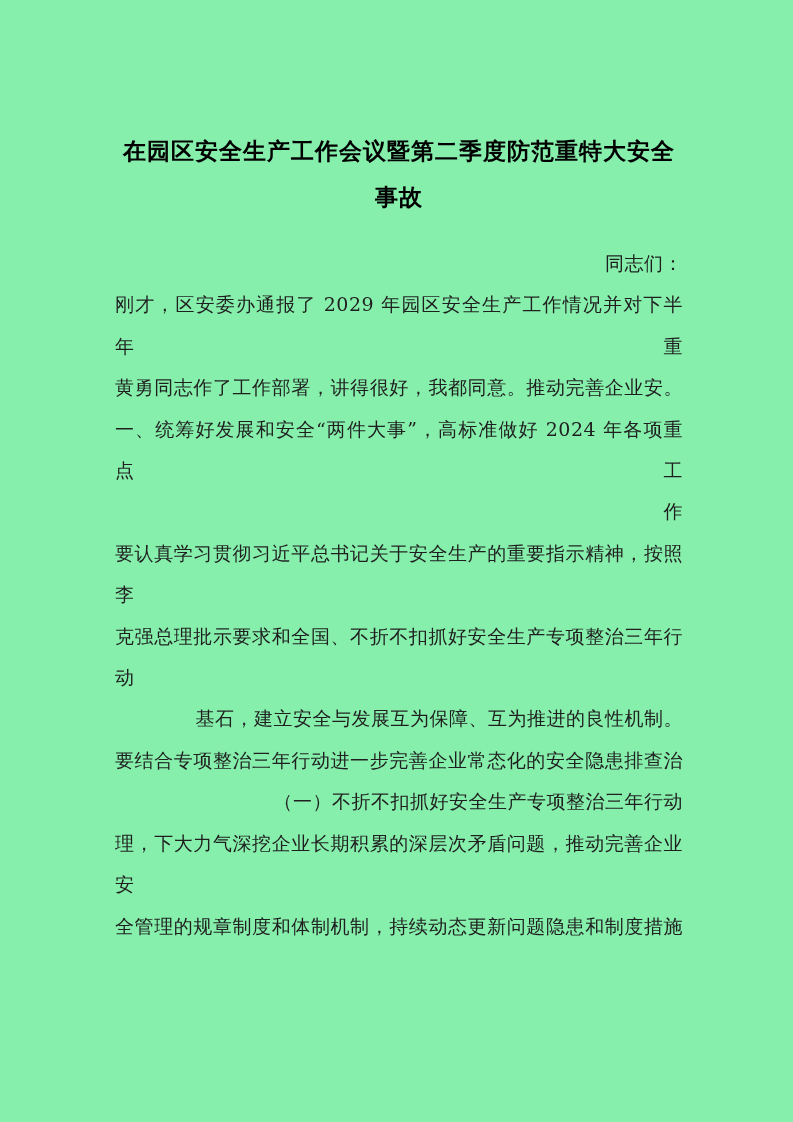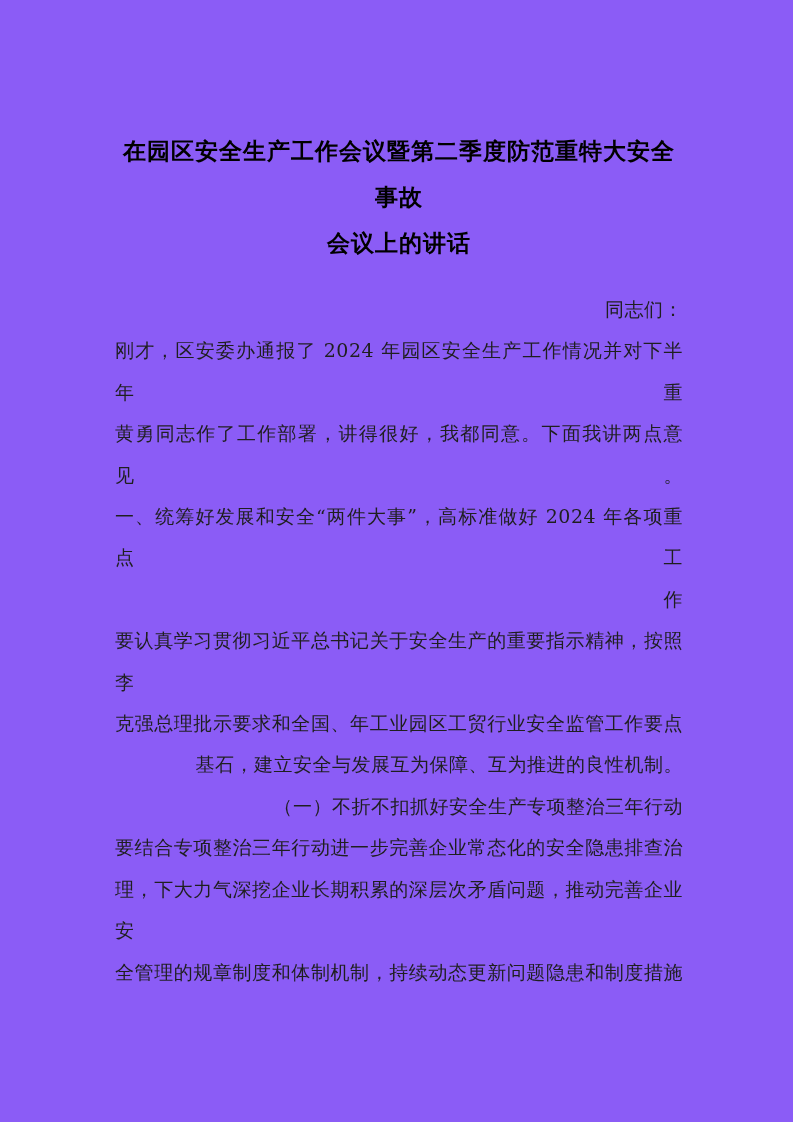--- a/index.html
+++ b/index.html
@@ -4,21 +4,21 @@
 <style>
   html, body {
     margin: 0;
     padding: 0;
     background: #ffffff;
   }
   .page {
     position: relative;
     width: 793px;
     height: 1122px;
-    background: #8b5cf6;
+    background: #86efac;
     font-family: "DejaVu Serif", "Liberation Serif", serif;
     color: #1f1f1f;
     overflow: hidden;
   }
   .content {
     position: absolute;
     left: 115px;
     top: 128px;
     width: 568px;
   }
@@ -46,30 +46,29 @@
     text-align-last: justify;
   }
 </style>
 </head>
 <body>
 
 <div class="page">
   <div class="content">
     <h1 class="title" id="doc-title">
         <div class="title-line">在园区安全生产工作会议暨第二季度防范重特大安全事故</div>
-        <div class="title-line">会议上的讲话</div>
       </h1>
     <div class="doc-body" id="doc-body">
         <div class="line">同志们：</div>
-        <div class="line stretch">刚才，区安委办通报了 2024 年园区安全生产工作情况并对下半年重</div>
-        <div class="line stretch">黄勇同志作了工作部署，讲得很好，我都同意。下面我讲两点意见。</div>
+        <div class="line stretch">刚才，区安委办通报了 2029 年园区安全生产工作情况并对下半年重</div>
+        <div class="line stretch">黄勇同志作了工作部署，讲得很好，我都同意。推动完善企业安。</div>
         <div class="line stretch">一、统筹好发展和安全“两件大事”，高标准做好 2024 年各项重点工</div>
         <div class="line">作</div>
         <div class="line stretch">要认真学习贯彻习近平总书记关于安全生产的重要指示精神，按照李</div>
-        <div class="line stretch">克强总理批示要求和全国、年工业园区工贸行业安全监管工作要点</div>
+        <div class="line stretch">克强总理批示要求和全国、不折不扣抓好安全生产专项整治三年行动</div>
         <div class="line">基石，建立安全与发展互为保障、互为推进的良性机制。</div>
+        <div class="line stretch">要结合专项整治三年行动进一步完善企业常态化的安全隐患排查治</div>
         <div class="line">（一）不折不扣抓好安全生产专项整治三年行动</div>
-        <div class="line stretch">要结合专项整治三年行动进一步完善企业常态化的安全隐患排查治</div>
         <div class="line stretch">理，下大力气深挖企业长期积累的深层次矛盾问题，推动完善企业安</div>
         <div class="line stretch">全管理的规章制度和体制机制，持续动态更新问题隐患和制度措施</div>
       </div>
   </div>
 </div>
 
 </body></html>

